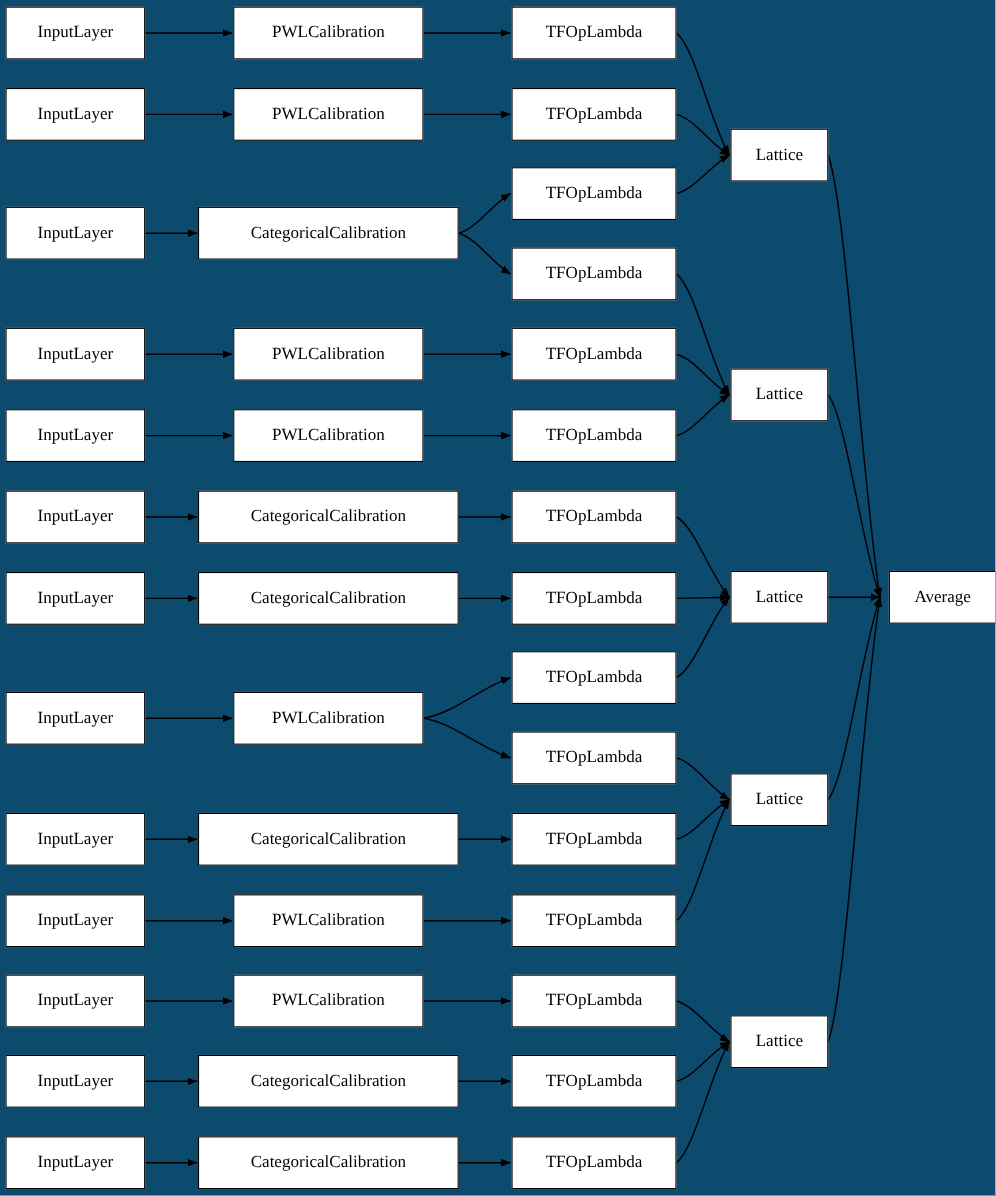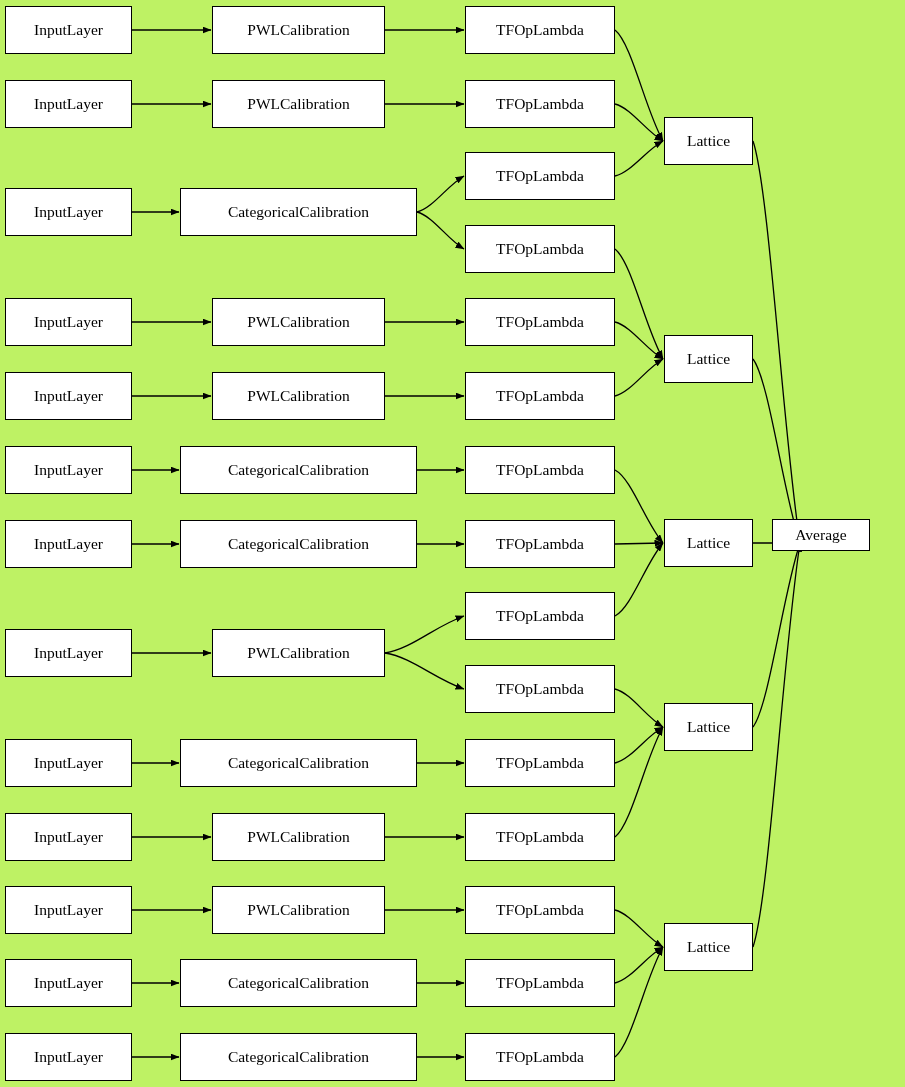--- a/index.html
+++ b/index.html
@@ -1,17 +1,17 @@
 <!DOCTYPE html>
 <html><head>
 <meta charset="utf-8">
 <style>
   html,body{margin:0;padding:0;background:#ffffff;}
   body{width:905px;height:1087px;font-family:"Liberation Serif","DejaVu Serif",serif;}
-  #canvas{position:relative;width:905px;height:1087px;overflow:hidden;background:#bef264;}
+  #canvas{position:relative;width:905px;height:1087px;overflow:hidden;background:#0c4a6e;}
   svg.edges{position:absolute;left:0;top:0;width:905px;height:1087px;pointer-events:none;}
   .node{position:absolute;box-sizing:border-box;border:1px solid #000;background:#fff;
         display:flex;align-items:center;justify-content:center;color:#000;
         font-size:15.5px;line-height:1;white-space:nowrap;}
   .node span{pointer-events:none;}
 </style>
 </head>
 <body>
 
 <div id="canvas">
@@ -204,17 +204,17 @@
       </div>
       <div class="node" style="left: 664px; top: 519px; width: 89px; height: 48px;">
         <span>Lattice</span>
       </div>
       <div class="node" style="left: 664px; top: 703px; width: 89px; height: 48px;">
         <span>Lattice</span>
       </div>
       <div class="node" style="left: 664px; top: 923px; width: 89px; height: 48px;">
         <span>Lattice</span>
       </div>
-      <div class="node" style="left: 772px; top: 519px; width: 98px; height: 32px;">
+      <div class="node" style="left: 808px; top: 519px; width: 98px; height: 48px;">
         <span>Average</span>
       </div>
     </div>
 </div>
 
 </body></html>

